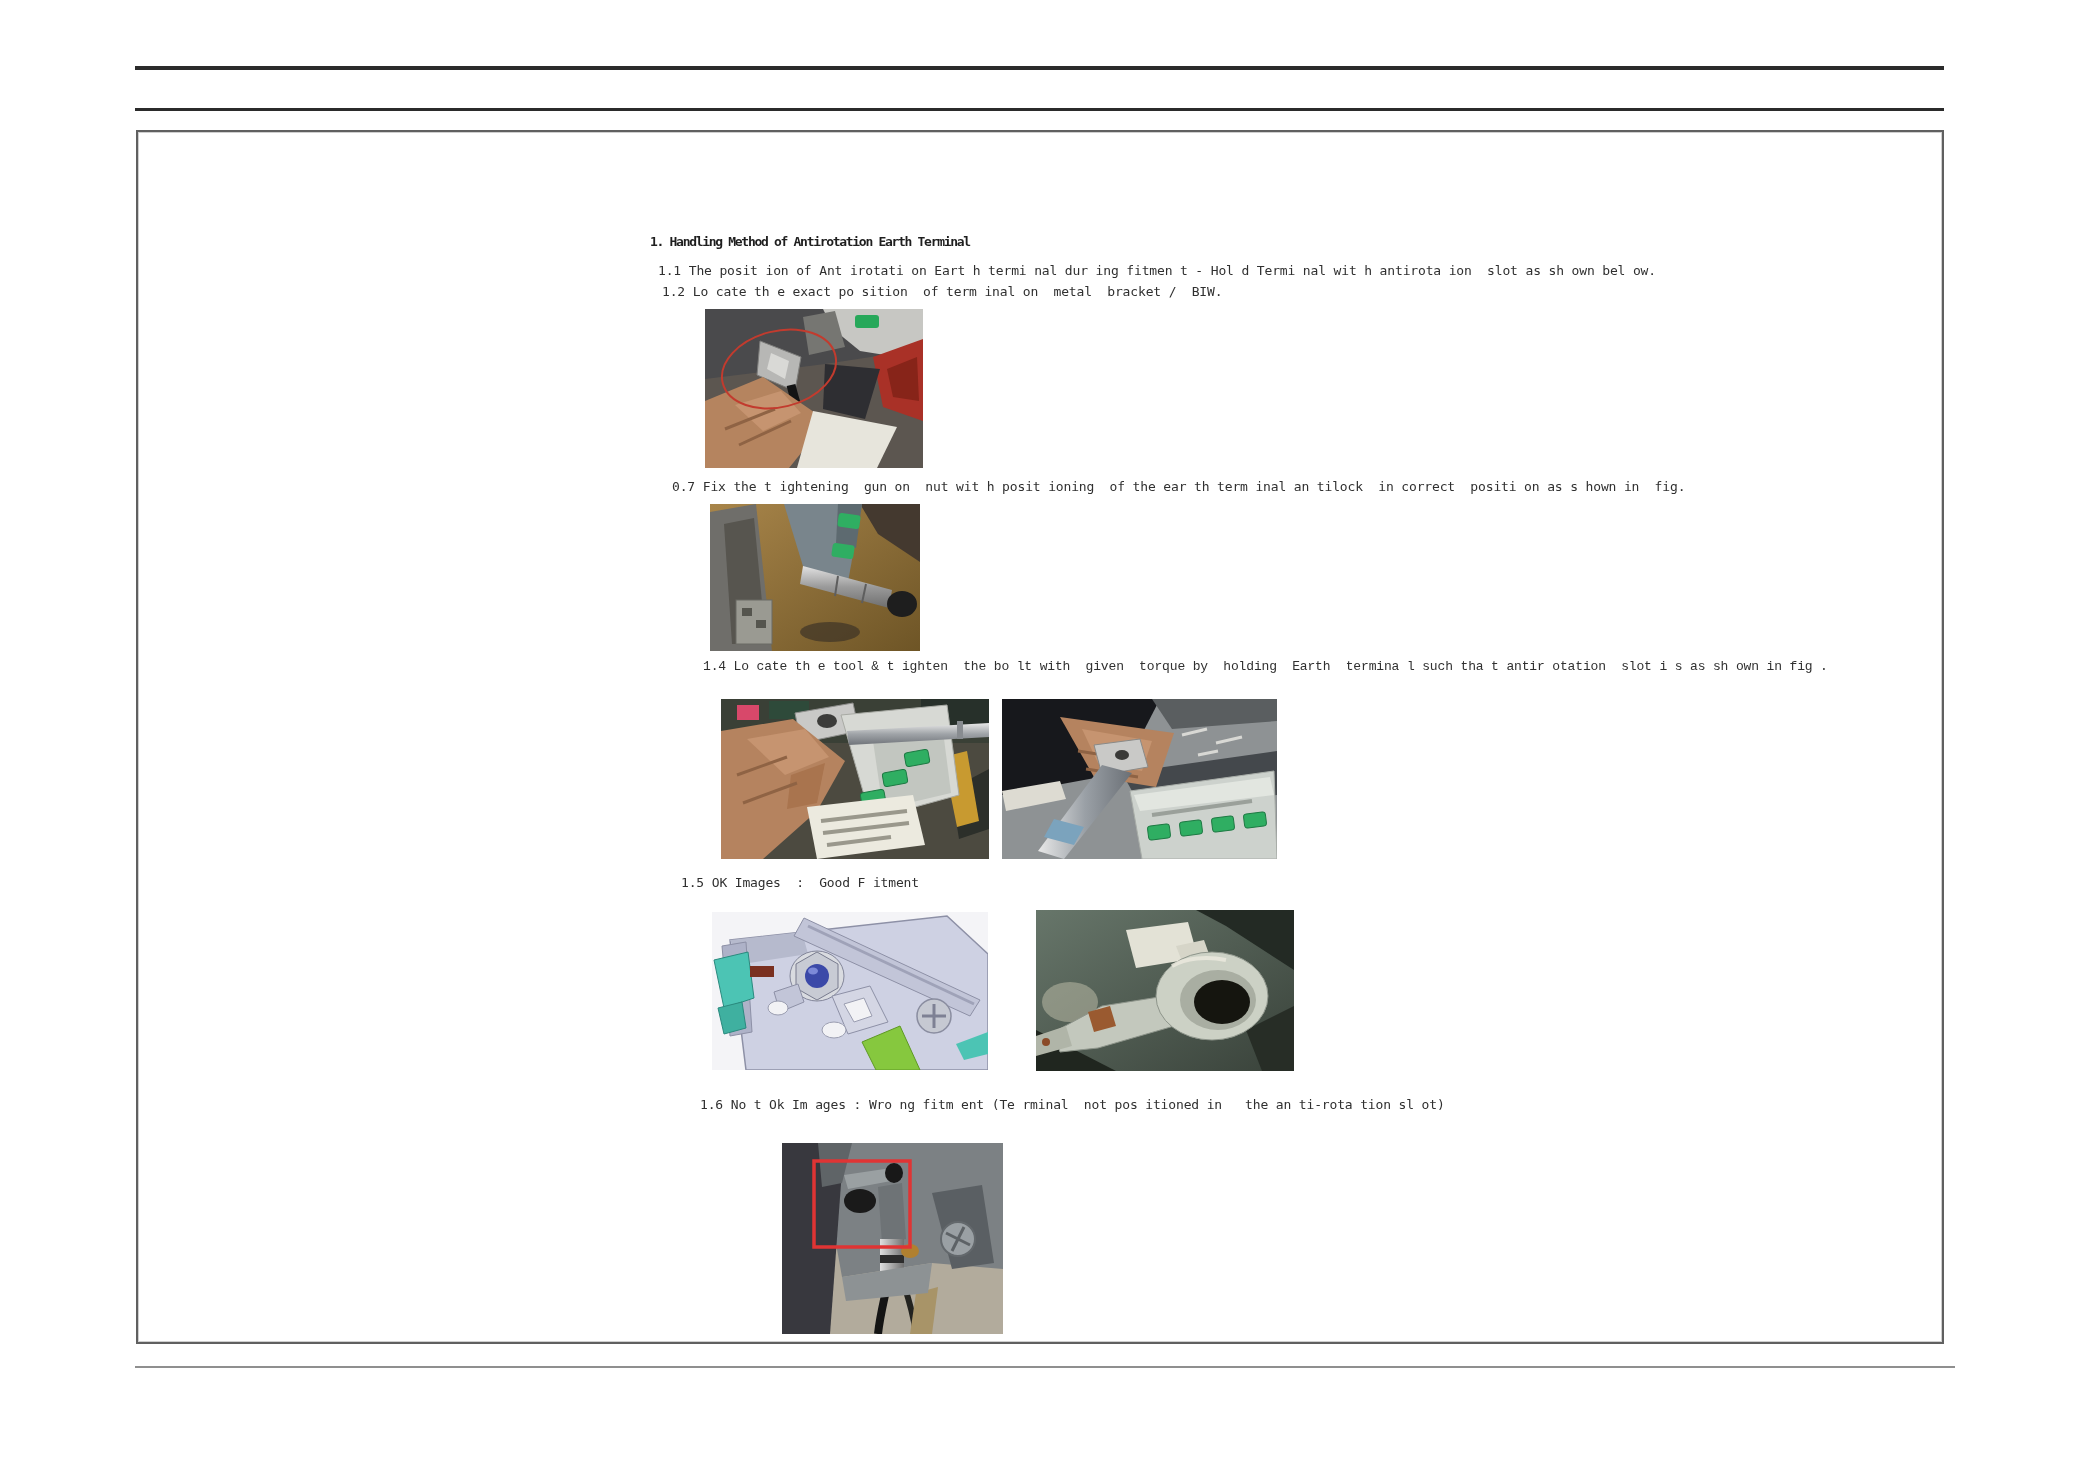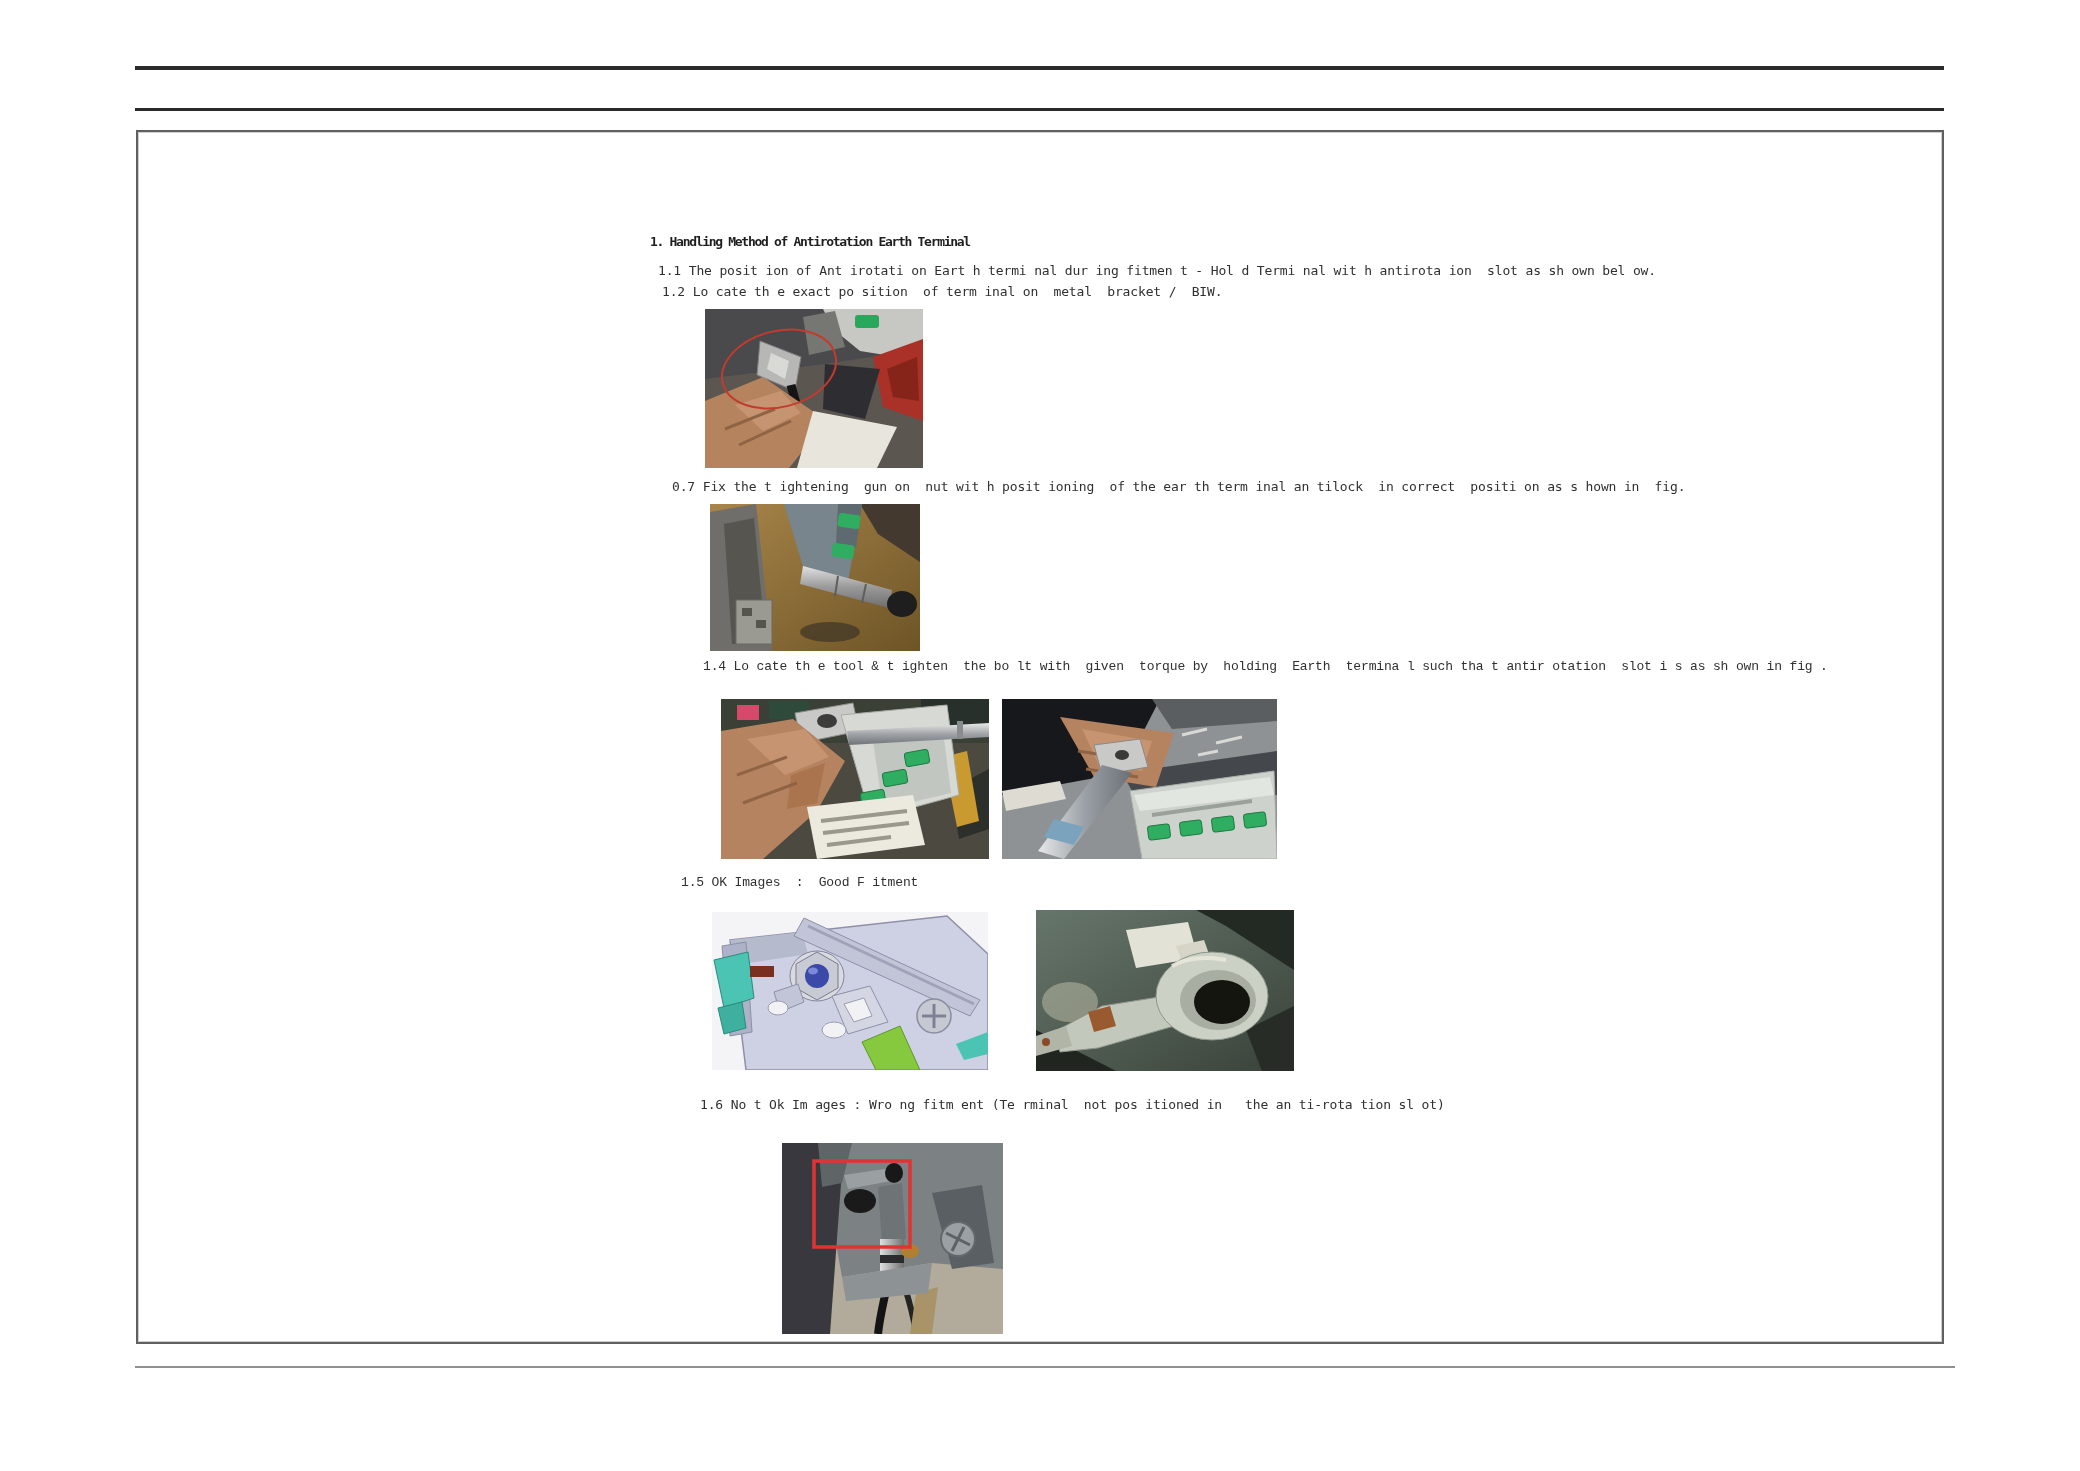--- a/index.html
+++ b/index.html
@@ -22,21 +22,21 @@
   <div class="abs rule" style="left:135px;top:108px;width:1809px;height:3px;"></div>
 
   <div class="abs frame" style="left:136px;top:130px;width:1804px;height:1210px;"></div>
 
   <div class="abs doc-title" style="left:650px;top:234px;">1. Handling Method of Antirotation Earth Terminal</div>
 
   <div class="abs step" style="left:658px;top:263px;">1.1 The posit ion of Ant irotati on Eart h termi nal dur ing fitmen t - Hol d Termi nal wit h antirota ion  slot as sh own bel ow.</div>
   <div class="abs step" style="left:662px;top:284px;">1.2 Lo cate th e exact po sition  of term inal on  metal  bracket /  BIW.</div>
   <div class="abs step" style="left:672px;top:479px;">0.7 Fix the t ightening  gun on  nut wit h posit ioning  of the ear th term inal an tilock  in correct  positi on as s hown in  fig.</div>
   <div class="abs step" style="left:703px;top:659px;font-family:Liberation Mono, monospace;">1.4 Lo cate th e tool &amp; t ighten  the bo lt with  given  torque by  holding  Earth  termina l such tha t antir otation  slot i s as sh own in fig .</div>
-  <div class="abs step" style="left:681px;top:875px;font-family:Liberation Mono, monospace;">1.5 OK Images  :  Good F itment</div>
+  <div class="abs step" style="left:681px;top:875px;">1.5 OK Images  :  Good F itment</div>
   <div class="abs step" style="left:700px;top:1097px;text-align:center;">1.6 No t Ok Im ages : Wro ng fitm ent (Te rminal  not pos itioned in   the an ti-rota tion sl ot)</div>
 
   <figure class="abs" style="left:705px;top:309px;">
     <svg width="218" height="159" viewBox="0 0 218 159">
       <rect width="218" height="159" fill="#5c5650"></rect>
       <polygon points="0,0 218,0 218,40 120,55 0,70" fill="#4a4a4c"></polygon>
       <polygon points="118,0 218,0 218,52 155,42 128,20" fill="#c7c7c3"></polygon>
       <rect x="150" y="6" width="24" height="13" rx="3" fill="#27a85a"></rect>
       <polygon points="98,8 130,2 140,38 104,46" fill="#767672"></polygon>
       <polygon points="168,48 218,30 218,112 178,98" fill="#a93127"></polygon>

